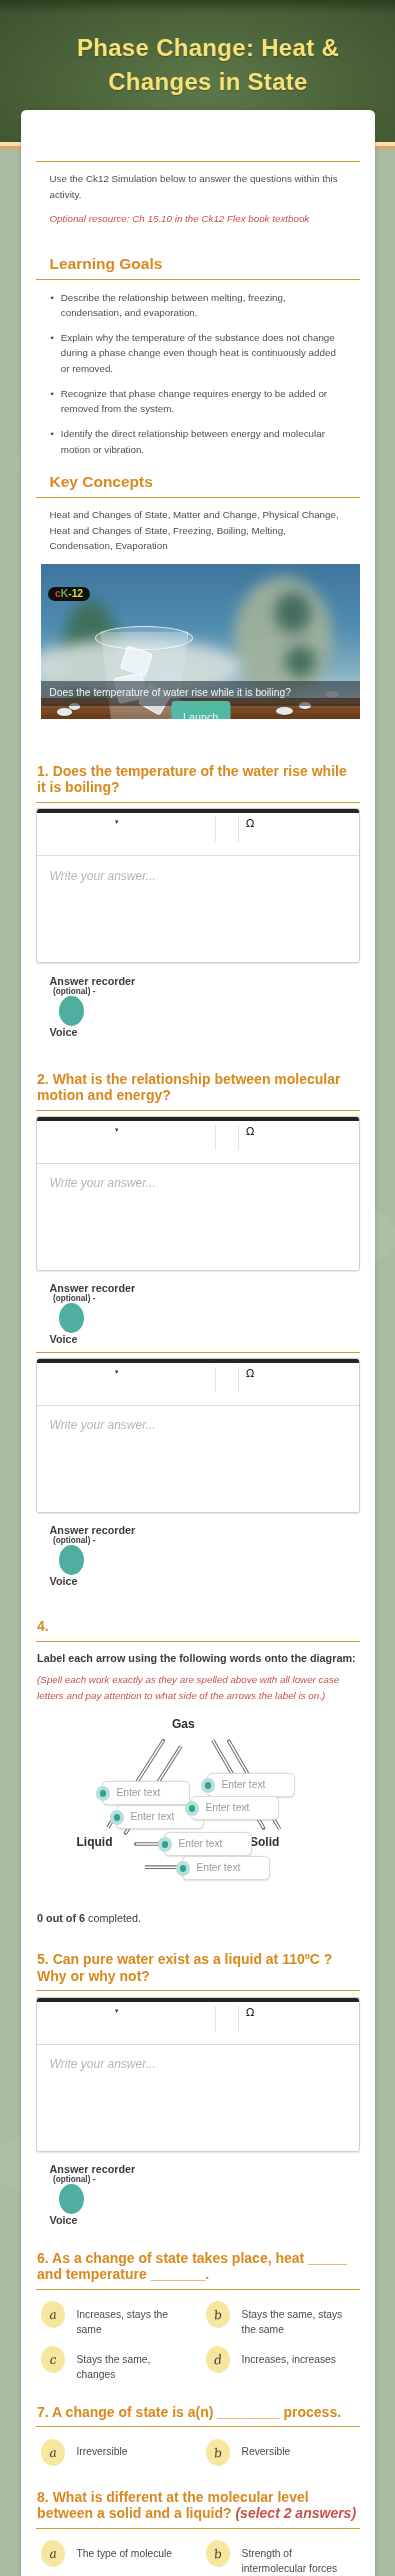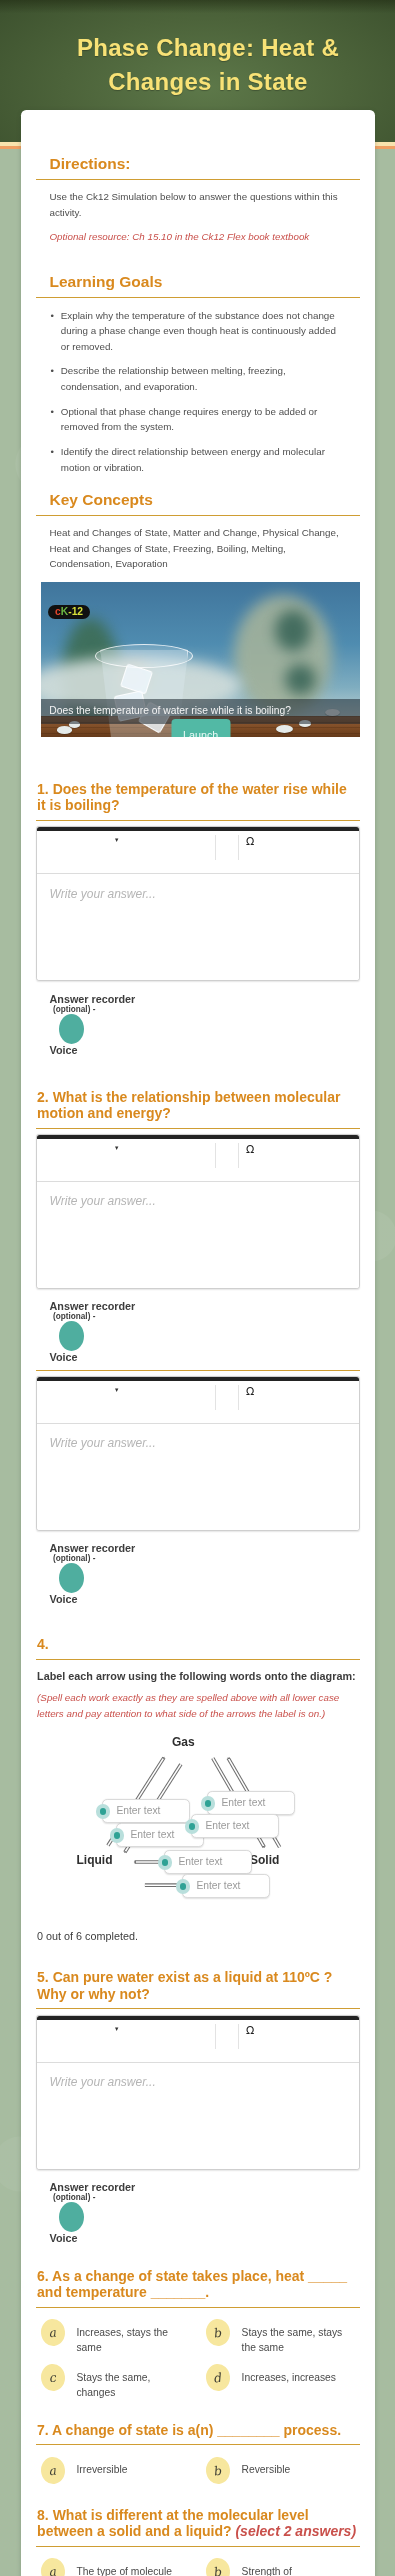--- a/index.html
+++ b/index.html
@@ -118,21 +118,21 @@
     column-gap:15.5px; row-gap:9.3px; }
   .opt { display:flex; align-items:flex-start; cursor:pointer; }
   .opt-letter { flex:0 0 auto; width:24px; height:27px; background:#f7e79e; border-radius:50%;
     display:flex; align-items:center; justify-content:center;
     font-family:"DejaVu Serif",serif; font-style:italic; font-size:12.4px; color:#3e3e33;
     transform:rotate(-6deg); }
   .opt-text { margin-left:11.3px; padding-top:5.7px; font-size:10.3px; color:#4a4a4a; line-height:15px; }
   .q4-instr { font-size:10.8px; font-weight:bold; color:#3d3d3d; margin:10.3px 3.1px 0 3.1px; }
   .q4-words { font-size:10.3px; color:#4a4a4a; margin:6.2px 3.1px 0 3.1px; line-height:15px; }
   .completed { font-size:10.8px; color:#3d3d3d; margin:15.5px 3.1px 0 3.1px; }
-  .completed b { font-weight:normal; }
+  .completed b { font-weight:bold; }
   
   .diagram { position:relative; width:289px; height:180px; margin:13.4px 0 0 24px; }
   .dg-svg { position:absolute; left:0; top:0; }
   .dg-label { position:absolute; font-size:12px; font-weight:bold; color:#2e2e2e; }
   .dg-gas { left:114px; top:0; }
   .dg-liquid { left:18.5px; top:118px; }
   .dg-solid { left:192px; top:118px; }
   .bub { position:absolute; width:88px; height:24px; background:#fff; border:1px solid #dadada;
     border-radius:5.2px; box-shadow:0 0.5px 1.5px rgba(0,0,0,.12); display:flex; align-items:center; }
   .bub input { border:none; outline:none; width:64px; margin-left:13.4px; font-size:10.3px;
@@ -150,30 +150,29 @@
 
   <div class="chalkboard">
     <div class="board-title">
       <div>Phase Change: Heat &amp;</div>
       <div>Changes in State</div>
     </div>
   </div>
 
   <div class="card">
 
-    <h2 class="sec-h">Directions:</h2>
     <div class="rule"></div>
     <p class="sec-p">Use the Ck12 Simulation below to answer the questions within this activity.</p>
     <p class="red-i">Optional resource: Ch 15.10 in the Ck12 Flex book textbook</p>
 
     <h2 class="sec-h mt56">Learning Goals</h2>
     <div class="rule"></div>
+    <p class="sec-p bullet">Describe the relationship between melting, freezing, condensation, and evaporation.</p>
     <p class="sec-p bullet">Explain why the temperature of the substance does not change during a phase change even though heat is continuously added or removed.</p>
-    <p class="sec-p bullet">Describe the relationship between melting, freezing, condensation, and evaporation.</p>
-    <p class="sec-p bullet">Optional that phase change requires energy to be added or removed from the system.</p>
+    <p class="sec-p bullet">Recognize that phase change requires energy to be added or removed from the system.</p>
     <p class="sec-p bullet">Identify the direct relationship between energy and molecular motion or vibration.</p>
 
     <h2 class="sec-h mt30">Key Concepts</h2>
     <div class="rule"></div>
     <p class="sec-p">Heat and Changes of State, Matter and Change, Physical Change, Heat and Changes of State, Freezing, Boiling, Melting, Condensation, Evaporation</p>
 
     <div class="sim">
       <div class="sim-sky"></div>
       <div class="blob b-tree1"></div>
       <div class="blob b-tree2"></div>

